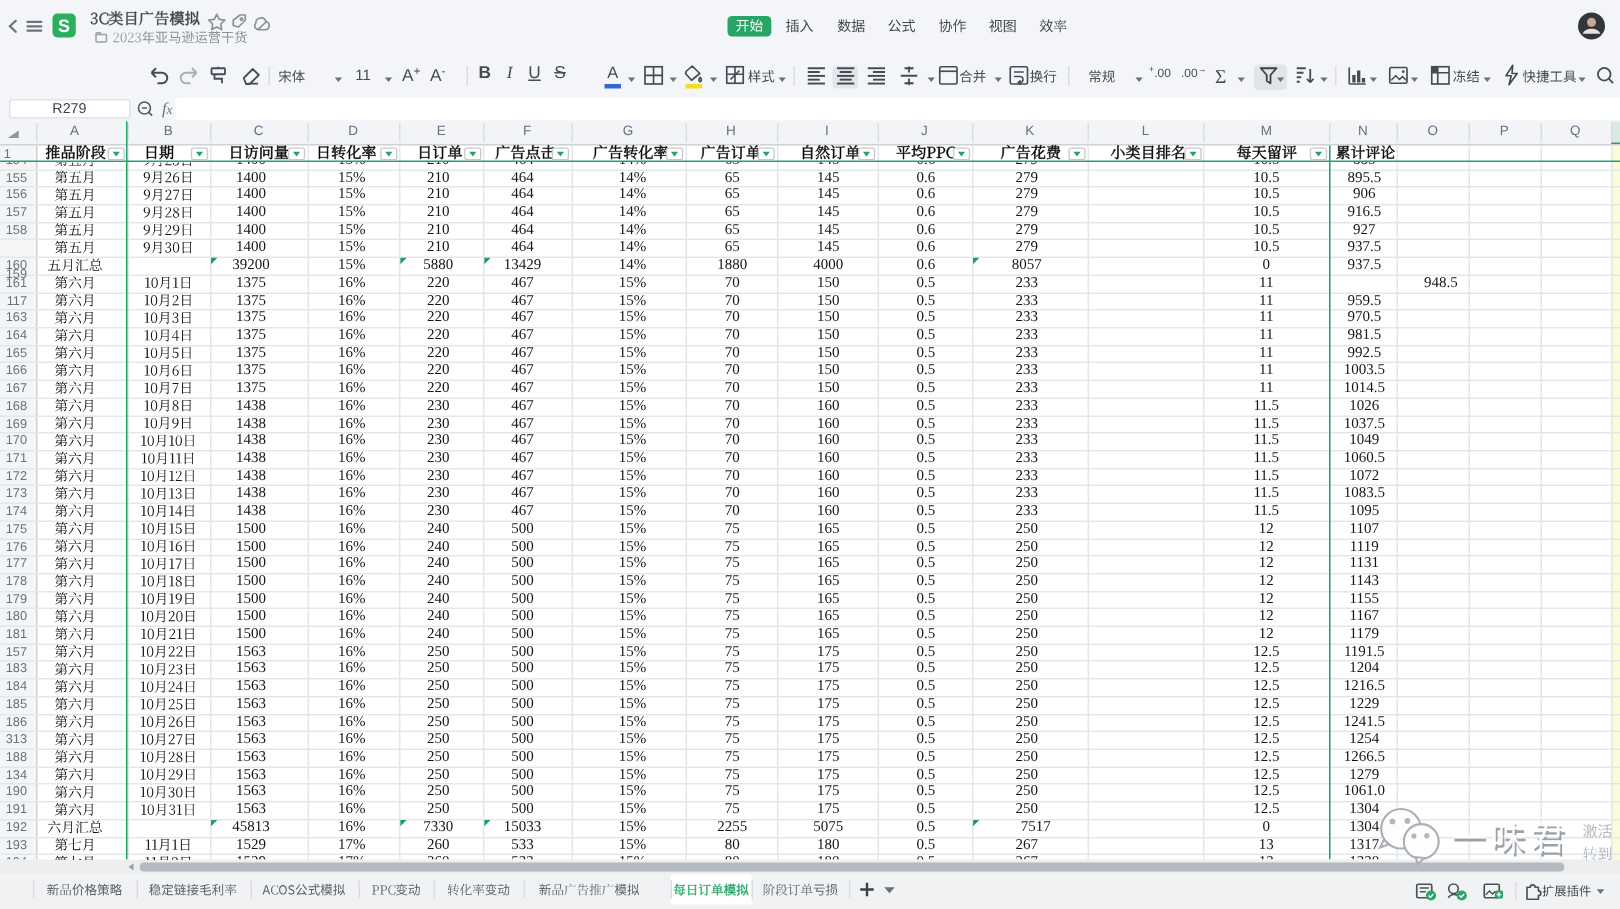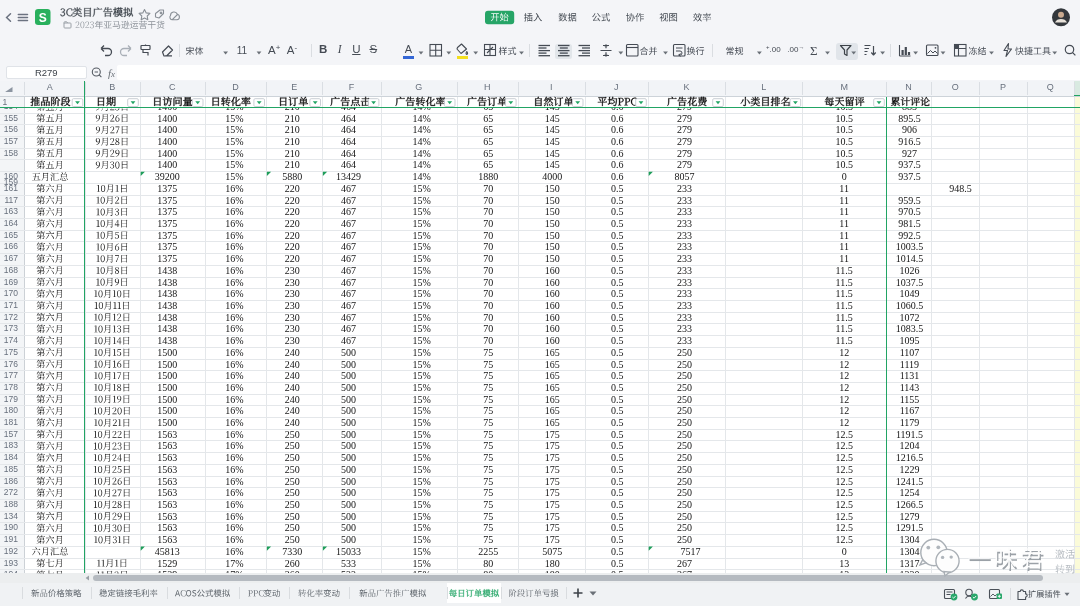--- a/index.html
+++ b/index.html
@@ -1231,21 +1231,21 @@
     </div>
 <div class="num" style="left:646.0px;top:475.61px;width:77.0px;height:11.71px;overflow:hidden;line-height:11.71px;text-indent:0">
       <span style="position:relative;top:0.00px;display:block">250</span>
     </div>
 <div class="num" style="left:802.4px;top:475.61px;width:83.6px;height:11.71px;overflow:hidden;line-height:11.71px;text-indent:0">
       <span style="position:relative;top:0.00px;display:block">12.5</span>
     </div>
 <div class="num" style="left:887.0px;top:475.61px;width:45.0px;height:11.71px;overflow:hidden;line-height:11.71px;text-indent:0">
       <span style="position:relative;top:0.00px;display:block">1241.5</span>
     </div>
-<div class="rn" style="top:487.32px;height:11.71px;line-height:11.71px">272</div>
+<div class="rn" style="top:487.32px;height:11.71px;line-height:11.71px">313</div>
 <div class="num" style="left:135.0px;top:487.32px;width:64.7px;height:11.71px;overflow:hidden;line-height:11.71px;text-indent:0">
       <span style="position:relative;top:0.00px;display:block">1563</span>
     </div>
 <div class="num" style="left:203.7px;top:487.32px;width:61.5px;height:11.71px;overflow:hidden;line-height:11.71px;text-indent:0">
       <span style="position:relative;top:0.00px;display:block">16%</span>
     </div>
 <div class="num" style="left:264.2px;top:487.32px;width:56.0px;height:11.71px;overflow:hidden;line-height:11.71px;text-indent:0">
       <span style="position:relative;top:0.00px;display:block">250</span>
     </div>
 <div class="num" style="left:319.2px;top:487.32px;width:58.4px;height:11.71px;overflow:hidden;line-height:11.71px;text-indent:0">
@@ -1365,21 +1365,21 @@
 <div class="num" style="left:585.7px;top:522.45px;width:63.3px;height:11.71px;overflow:hidden;line-height:11.71px;text-indent:0">
       <span style="position:relative;top:0.00px;display:block">0.5</span>
     </div>
 <div class="num" style="left:646.0px;top:522.45px;width:77.0px;height:11.71px;overflow:hidden;line-height:11.71px;text-indent:0">
       <span style="position:relative;top:0.00px;display:block">250</span>
     </div>
 <div class="num" style="left:802.4px;top:522.45px;width:83.6px;height:11.71px;overflow:hidden;line-height:11.71px;text-indent:0">
       <span style="position:relative;top:0.00px;display:block">12.5</span>
     </div>
 <div class="num" style="left:887.0px;top:522.45px;width:45.0px;height:11.71px;overflow:hidden;line-height:11.71px;text-indent:0">
-      <span style="position:relative;top:0.00px;display:block">1291.5</span>
+      <span style="position:relative;top:0.00px;display:block">1061.0</span>
     </div>
 <div class="rn" style="top:534.16px;height:11.71px;line-height:11.71px">191</div>
 <div class="num" style="left:135.0px;top:534.16px;width:64.7px;height:11.71px;overflow:hidden;line-height:11.71px;text-indent:0">
       <span style="position:relative;top:0.00px;display:block">1563</span>
     </div>
 <div class="num" style="left:203.7px;top:534.16px;width:61.5px;height:11.71px;overflow:hidden;line-height:11.71px;text-indent:0">
       <span style="position:relative;top:0.00px;display:block">16%</span>
     </div>
 <div class="num" style="left:264.2px;top:534.16px;width:56.0px;height:11.71px;overflow:hidden;line-height:11.71px;text-indent:0">
       <span style="position:relative;top:0.00px;display:block">250</span>

